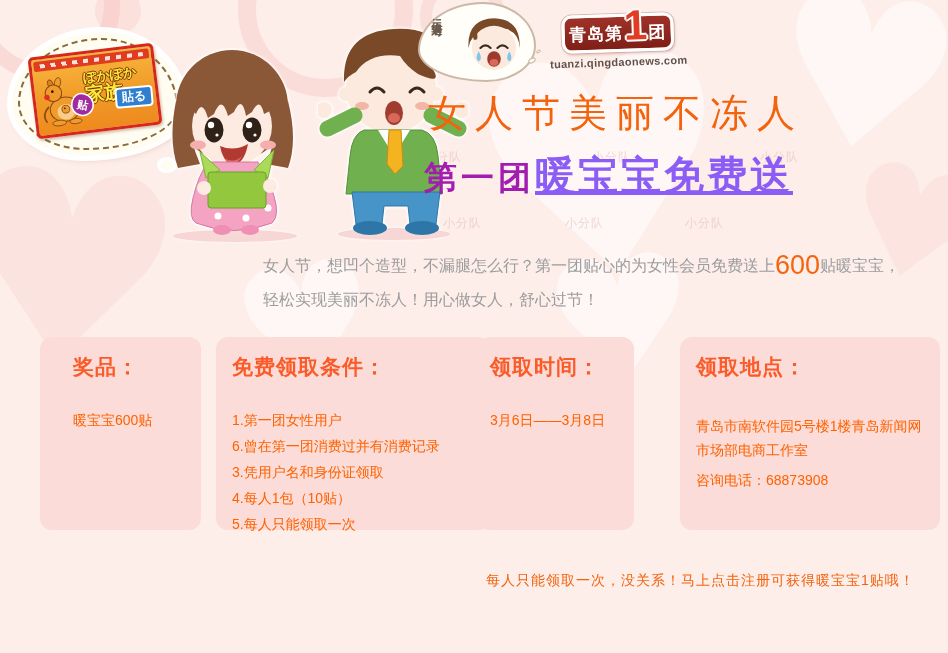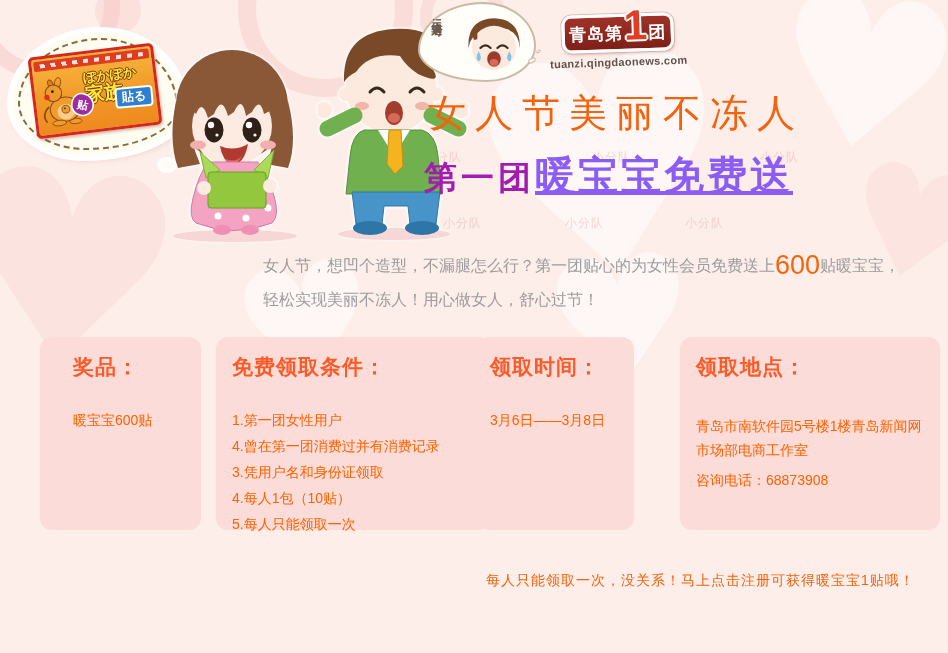--- a/index.html
+++ b/index.html
@@ -250,21 +250,21 @@
     <div class="card-title">奖品：</div>
     <div class="card-body">
       <div class="card-line">暖宝宝600贴</div>
     </div>
   </div>
 
   <div class="card card2">
     <div class="card-title">免费领取条件：</div>
     <div class="card-body">
       <div class="card-line">1.第一团女性用户</div>
-      <div class="card-line">4.曾在第一团消费过并有消费记录</div>
+      <div class="card-line">6.曾在第一团消费过并有消费记录</div>
       <div class="card-line">3.凭用户名和身份证领取</div>
       <div class="card-line">4.每人1包（10贴）</div>
       <div class="card-line">5.每人只能领取一次</div>
     </div>
   </div>
 
   <div class="card card3">
     <div class="card-title">领取时间：</div>
     <div class="card-body">
       <div class="card-line">3月6日——3月8日</div>

